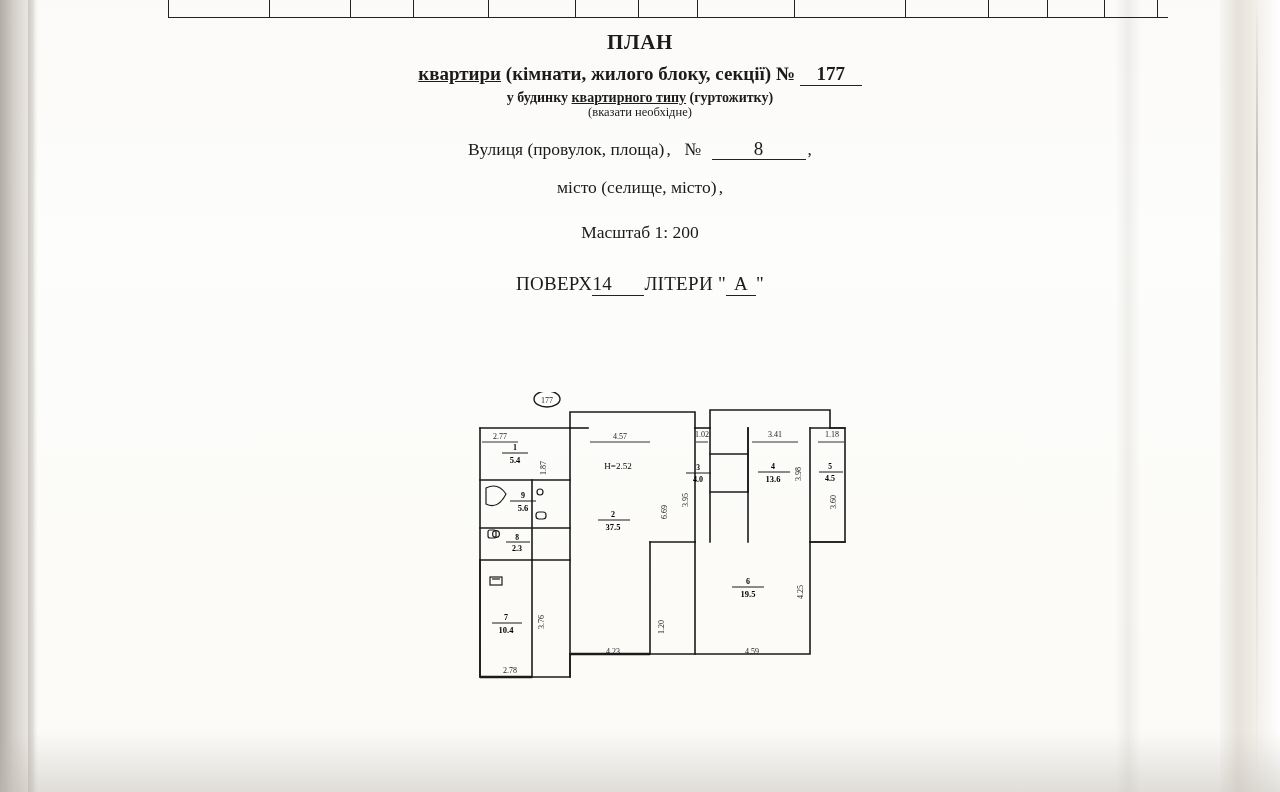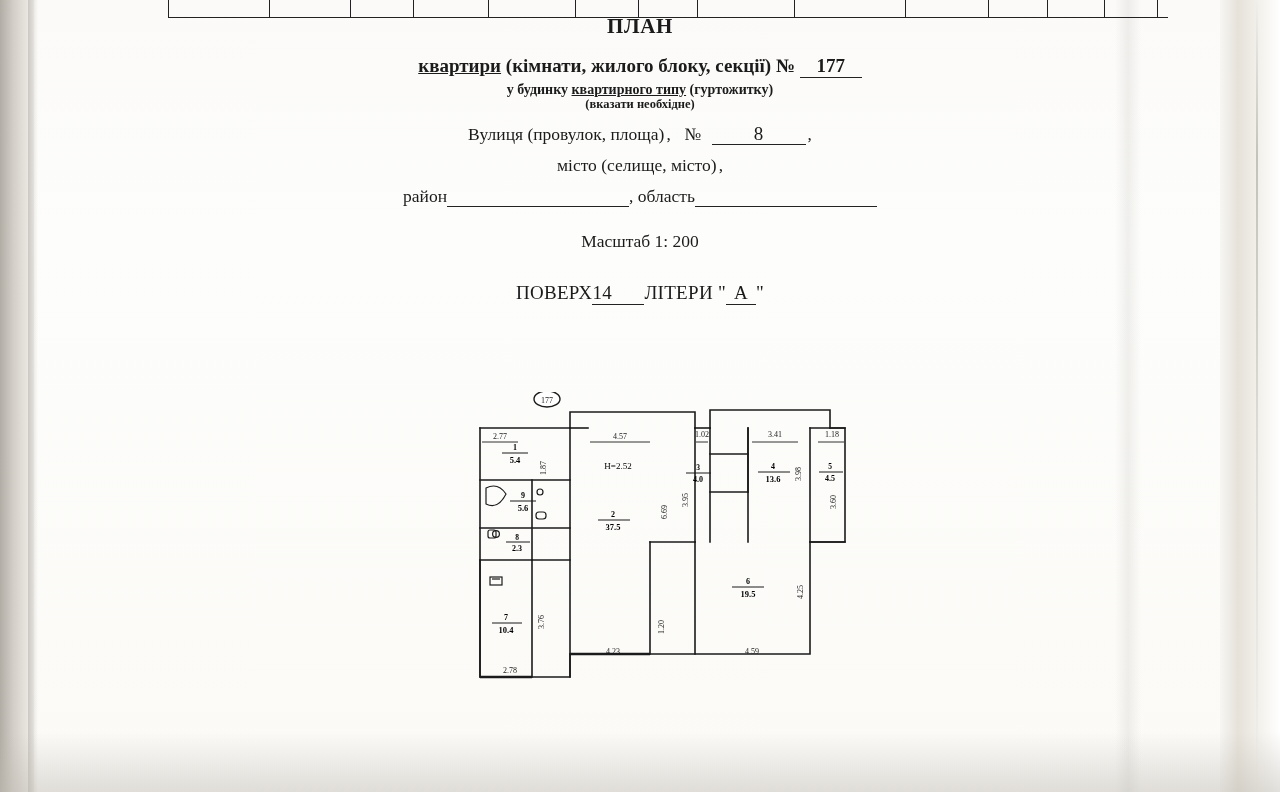--- a/index.html
+++ b/index.html
@@ -69,64 +69,64 @@
   }
   .top-table .cell {
     border-left: 1.6px solid #222;
     height: 100%;
   }
   .top-table .cell:last-child { border-right: 1.6px solid #222; }
 
   
   .doc {
     position: absolute;
-    left: 0; top: 0;
+    left: 0; top: 16px;
     width: 1280px;
   }
   .title {
     text-align: center;
     font-weight: bold;
     font-size: 21px;
     letter-spacing: .6px;
     margin-top: 14px;
   }
   .subtitle1 {
     text-align: center;
     font-weight: bold;
     font-size: 19px;
-    margin-top: 16px;
+    margin-top: 8px;
   }
   .subtitle1 .ul { text-decoration: underline; }
   .numline {
     display: inline-block;
     min-width: 62px;
     border-bottom: 1.6px solid #222;
     text-align: center;
     font-weight: bold;
   }
   .subtitle2 {
     text-align: center;
     font-weight: bold;
     font-size: 14px;
     margin-top: 4px;
   }
   .subtitle2 .ul { text-decoration: underline; }
   .hint {
     text-align: center;
     font-size: 12.5px;
-    font-weight: bold;
+    font-weight: normal;
     margin-top: -1px;
   }
 
   .row {
     display: flex;
     justify-content: center;
     align-items: flex-end;
     font-size: 17.5px;
-    margin-top: 10px;
+    margin-top: 17px;
   }
   .row .label { white-space: nowrap; }
   .fill {
     border-bottom: 1.4px solid #222;
     text-align: center;
     font-family: "Liberation Serif", serif;
     padding: 0 6px;
     position: relative;
     top: 0;
   }
@@ -229,30 +229,20 @@
       <span class="hand">8</span>
     </span>
     <span class="comma">,</span>
   </div>
 
   <div class="row">
     <span class="label">місто (селище, місто)</span>
     <span class="comma">,</span>
   </div>
 
-  <div class="row">
-    <span class="label">район</span>
-    <span class="fill" style="width:170px;">
-      <span class="hand"></span>
-    </span>
-    <span class="label">, область</span>
-    <span class="fill" style="width:170px;">
-      <span class="hand"></span>
-    </span>
-  </div>
 
   <div class="scale">Масштаб 1: 200</div>
 
   <div class="floorline">
     <span>ПОВЕРХ</span><span class="fillsm">14</span><span>ЛІТЕРИ "</span><span class="fillxs">А</span><span>"</span>
   </div>
 </div>
 
 <div class="plan">
 <svg width="420" height="310" viewBox="0 0 420 310" xmlns="http://www.w3.org/2000/svg">

